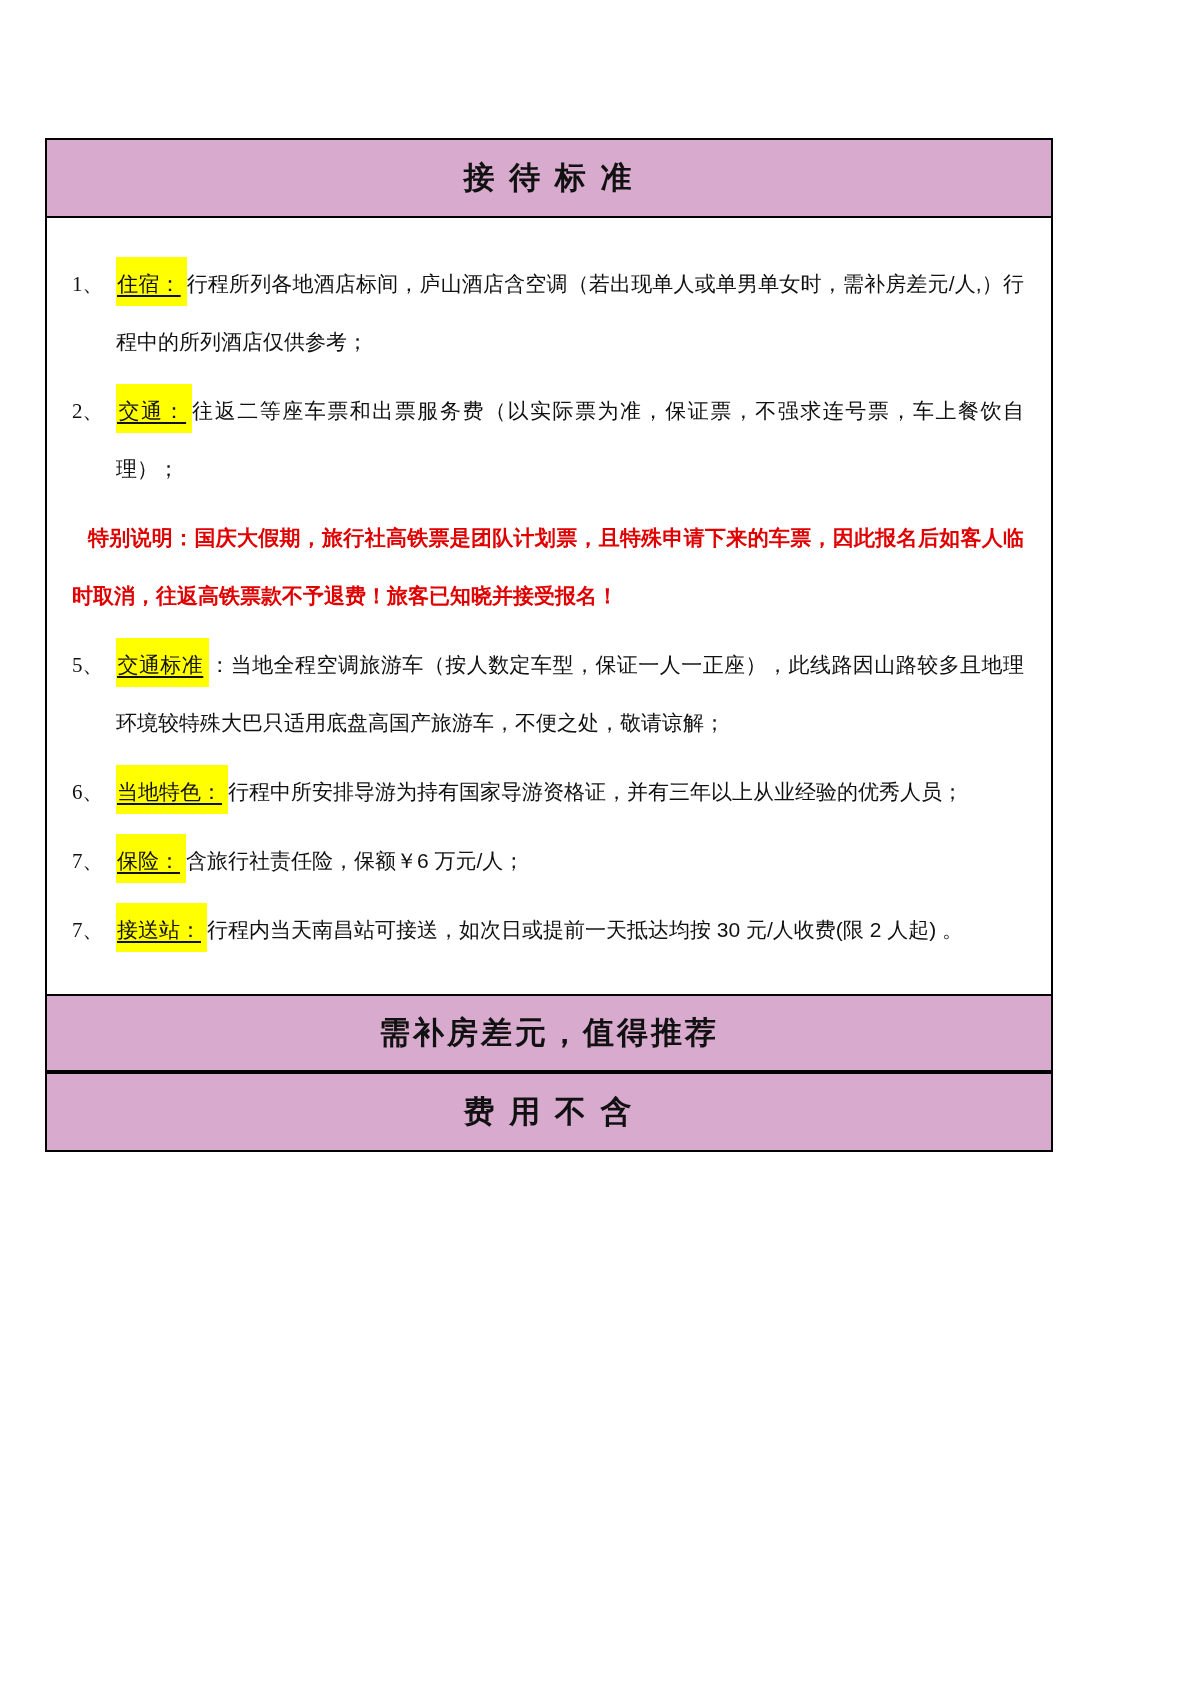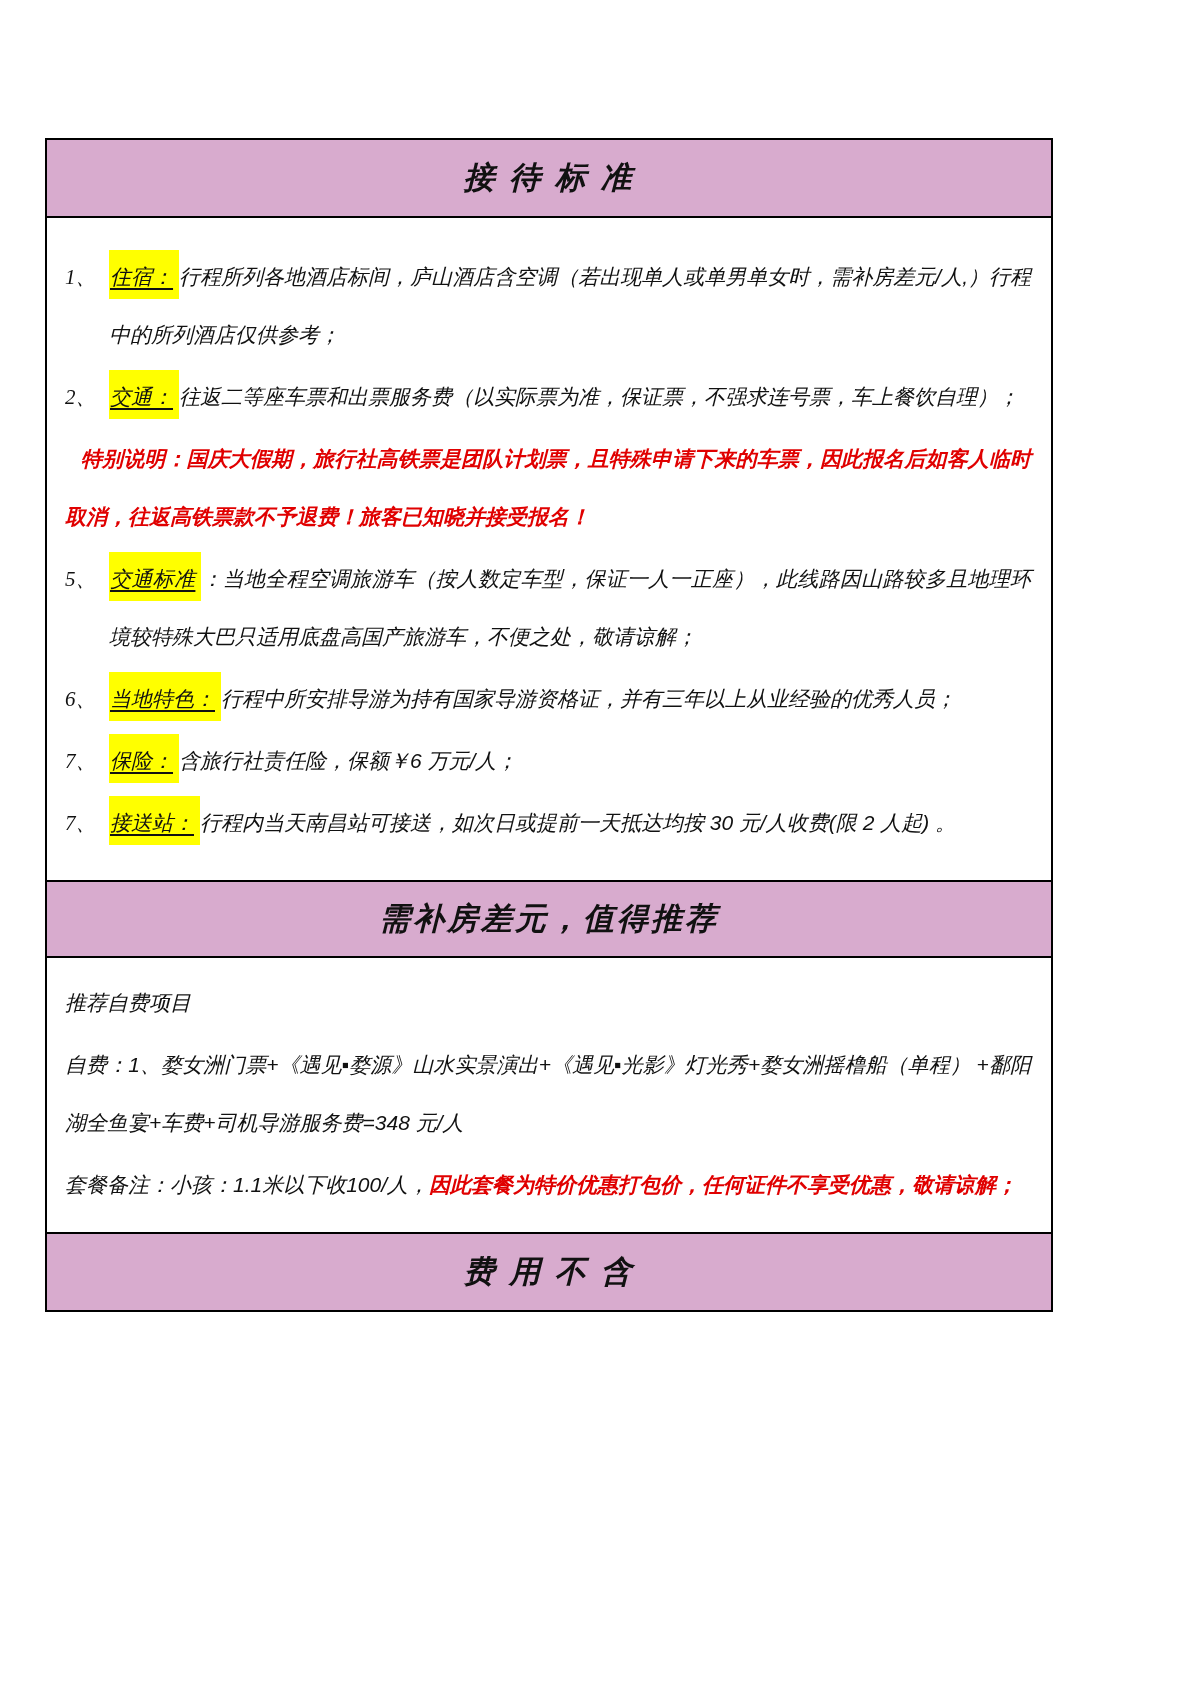--- a/index.html
+++ b/index.html
@@ -5,40 +5,40 @@
   * { box-sizing: border-box; }
   html, body { margin: 0; padding: 0; }
   body {
     width: 1190px; height: 1683px; position: relative;
     background: #ffffff;
     font-family: "Liberation Sans", "DejaVu Sans", sans-serif;
     color: var(--text, #111);
   }
   .doc-table {
     position: absolute; left: 45px; top: 138px; width: 1008px;
-    border: 2px solid var(--border, #000); background: #fff; font-style: italic;
+    border: 2px solid var(--border, #000); background: #fff;
   }
   .band {
     background: var(--band-bg, #d8abce);
     height: 78px; display: flex; align-items: center; justify-content: center;
     border-top: 2px solid var(--border, #000);
     border-bottom: 2px solid var(--border, #000);
   }
   .band:first-child { border-top: none; }
   .band:last-child { border-bottom: none; }
   .band-title {
     font-size: 31px; font-weight: bold; letter-spacing: 3px;
     color: var(--band-text, #111); white-space: pre;
   }
   .sec-body {
     padding: 26px 16px 24px 14px;
     font-size: 21px; line-height: 58px; text-align: justify;
   }
   .sec-body[data-section="1"] { padding: 12px 16px 14px 14px; }
-  .para { margin: 4px; }
+  .para { margin: 11px; }
   .para-item { padding-left: 44px; }
   .seg-num {
     display: inline-block; width: 44px; margin-left: -44px;
     font-family: "Liberation Serif", "DejaVu Serif", serif;
   }
   .para-note { text-indent: 16px; }
   .seg-label {
     background: var(--highlight, #ff0);
     text-decoration: underline; text-underline-offset: 4px;
     padding: 15px 6px 11px 1px;
@@ -59,22 +59,17 @@
       <p class="para para-note"><span class="seg-redbold">特别说明：国庆大假期，旅行社高铁票是团队计划票，且特殊申请下来的车票，因此报名后如客人临时取消，往返高铁票款不予退费！旅客已知晓并接受报名！</span></p>
       <p class="para para-item"><span class="seg-num">5、</span><span class="seg-label">交通标准</span><span class="seg-normal">：当地全程空调旅游车（按人数定车型，保证一人一正座），此线路因山路较多且地理环境较特殊大巴只适用底盘高国产旅游车，不便之处，敬请谅解；</span></p>
       <p class="para para-item"><span class="seg-num">6、</span><span class="seg-label">当地特色：</span><span class="seg-normal">行程中所安排导游为持有国家导游资格证，并有三年以上从业经验的优秀人员；</span></p>
       <p class="para para-item"><span class="seg-num">7、</span><span class="seg-label">保险：</span><span class="seg-normal">含旅行社责任险，保额￥6 万元/人；</span></p>
       <p class="para para-item"><span class="seg-num">7、</span><span class="seg-label">接送站：</span><span class="seg-normal">行程内当天南昌站可接送，如次日或提前一天抵达均按 30 元/人收费(限 2 人起) 。</span></p>
     </div>
 
   <div class="band">
     <span class="band-title">需补房差元，值得推荐</span>
   </div>
-  <div class="sec-body" data-section="1">
-      <p class="para para-plain"><span class="seg-normal">推荐自费项目</span></p>
-      <p class="para para-plain"><span class="seg-normal">自费：1、婺女洲门票+《遇见▪婺源》山水实景演出+《遇见▪光影》灯光秀+婺女洲摇橹船（单程） +鄱阳湖全鱼宴+车费+司机导游服务费=348 元/人</span></p>
-      <p class="para para-plain"><span class="seg-normal">套餐备注：小孩：1.1米以下收100/人，</span><span class="seg-redbold">因此套餐为特价优惠打包价，任何证件不享受优惠，敬请谅解；</span></p>
-    </div>
 
   <div class="band">
     <span class="band-title">费 用 不 含</span>
   </div>
 </div>
 
 </body></html>

